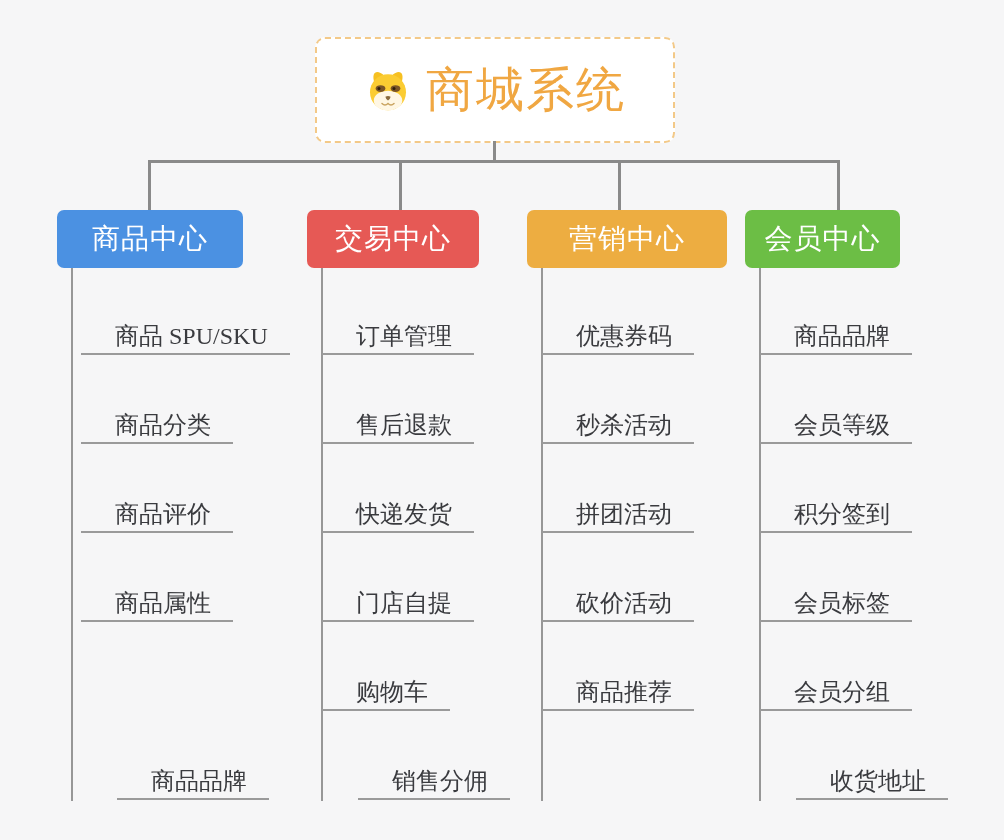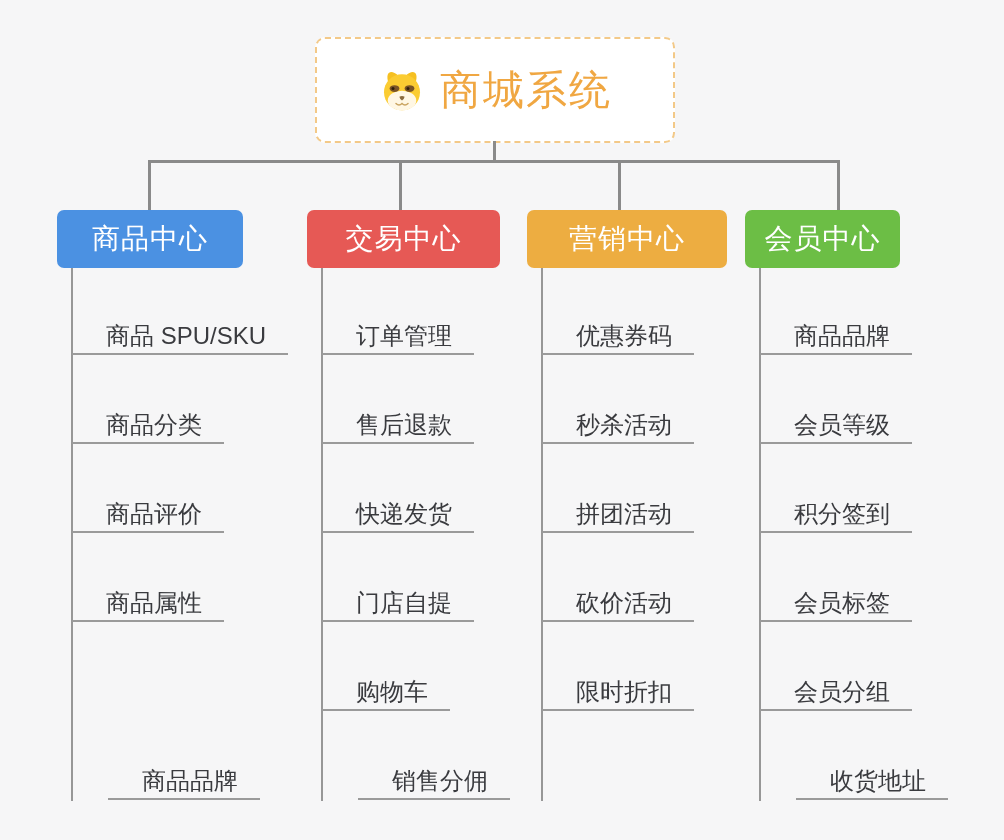--- a/index.html
+++ b/index.html
@@ -18,21 +18,21 @@
   
   .root-node{
     position:absolute;left:315px;top:37px;width:360px;height:106px;
     background:#ffffff;
     border:2px dashed #f3c988;
     border-radius:10px;
     box-sizing:border-box;
     display:flex;align-items:center;justify-content:center;gap:14px;
   }
   .root-title{
-    font-size:41px;
+    font-size:48px;
     color:#f0a742;
     letter-spacing:2px;
     white-space:nowrap;
   }
   .root-icon{width:48px;height:46px;flex:0 0 auto;}
   
   .line{position:absolute;background:#8a8a8a;}
   .v-root{left:493px;top:141px;width:3px;height:21px;}
   .h-spine{left:148px;top:160px;width:692px;height:3px;}
   .v-drop{top:160px;width:3px;height:50px;}
@@ -42,35 +42,35 @@
   
   .branch-header{
     position:absolute;top:210px;height:58px;
     border-radius:7px;
     display:flex;align-items:center;justify-content:center;
     color:#ffffff;font-size:28px;letter-spacing:1px;
     box-sizing:border-box;
     cursor:default;
   }
   .b0{left:57px;width:186px;}
-  .b1{left:307px;width:193px;}
+  .b1{left:307px;width:172px;}
   .b2{left:527px;width:200px;}
   .b3{left:745px;width:155px;}
   
   .leaf{
     position:absolute;
     display:inline-block;
     white-space:nowrap;
     font-size:24px;
     color:#3a3b3f;
     line-height:30px;
     padding:0 22px 2px 34px;
     border-bottom:2px solid #9a9a9a;
   }
-  .c0{left:72px;} .c1{left:322px;} .c2{left:542px;} .c3{left:760px;}
+  .c0{left:81px;font-family:Liberation Serif, serif;} .c1{left:322px;} .c2{left:542px;} .c3{left:760px;}
   .r0{top:321px;} .r1{top:410px;text-align:center;} .r2{top:499px;}
   .r3{top:588px;} .r4{top:677px;} .r5{top:766px;margin-left:36px;}
 </style>
 </head>
 <body>
 
 <div class="canvas" style="background: rgb(246, 246, 247);">
 
   <div class="root-node">
     <svg class="root-icon" viewBox="0 0 64 58" aria-hidden="true">
@@ -114,21 +114,21 @@
   <div class="leaf c1 r1">售后退款</div>
   <div class="leaf c1 r2">快递发货</div>
   <div class="leaf c1 r3">门店自提</div>
   <div class="leaf c1 r4">购物车</div>
   <div class="leaf c1 r5">销售分佣</div>
 
   <div class="leaf c2 r0">优惠券码</div>
   <div class="leaf c2 r1">秒杀活动</div>
   <div class="leaf c2 r2">拼团活动</div>
   <div class="leaf c2 r3">砍价活动</div>
-  <div class="leaf c2 r4">限时折扣</div>
+  <div class="leaf c2 r4">商品推荐</div>
 
   <div class="leaf c3 r0">商品品牌</div>
   <div class="leaf c3 r1">会员等级</div>
   <div class="leaf c3 r2">积分签到</div>
   <div class="leaf c3 r3">会员标签</div>
   <div class="leaf c3 r4">会员分组</div>
   <div class="leaf c3 r5">收货地址</div>
 
 </div>
 

